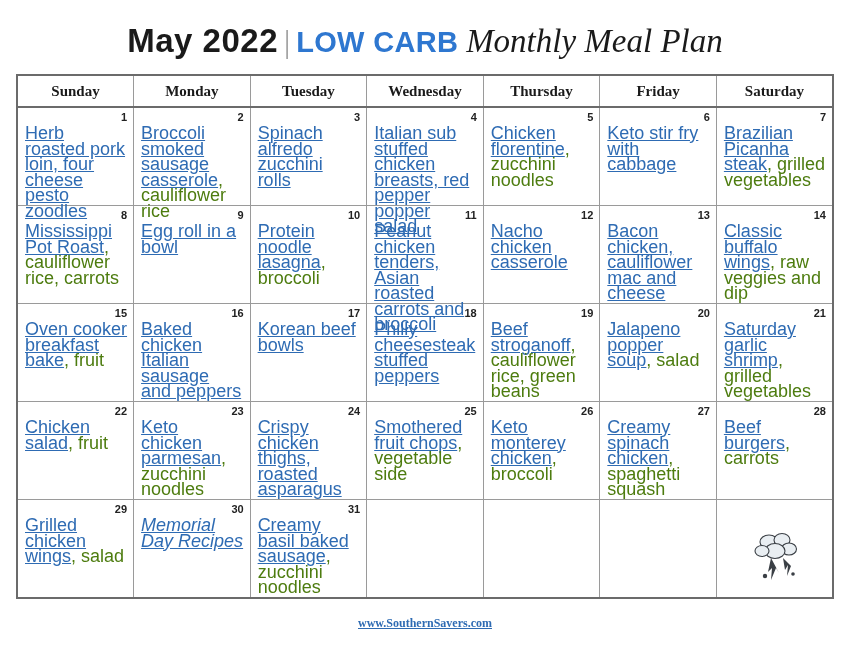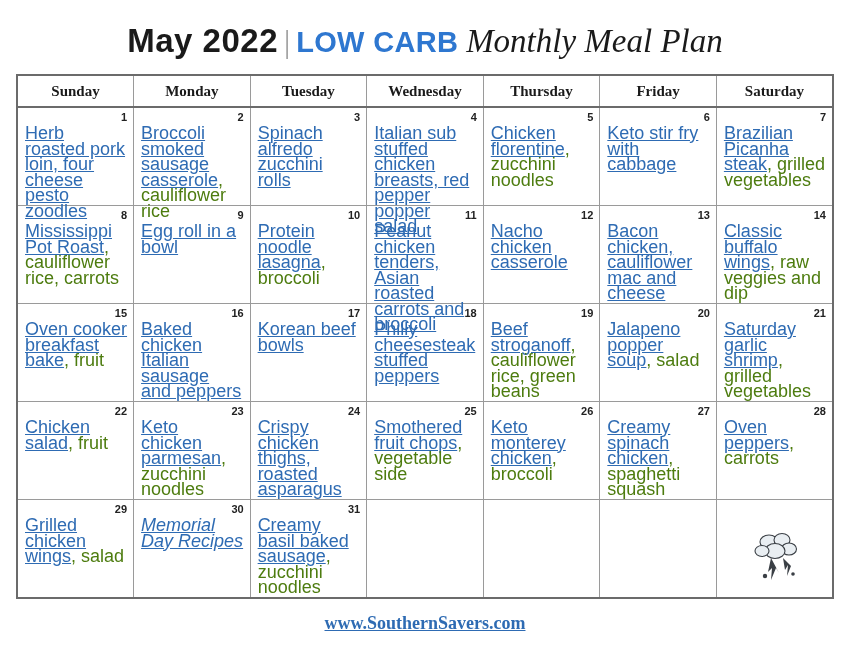--- a/index.html
+++ b/index.html
@@ -127,21 +127,21 @@
     text-align: center;
   }
   
   .footer {
     text-align: center;
     padding-top: 14px;
   }
   .footer a, .footer span.footerlink {
     font-family: "Liberation Serif", serif;
     font-weight: bold;
-    font-size: 18px;
+    font-size: 12px;
     color: #2e6bb3;
     text-decoration: underline;
     margin-top: 8px;
   }
   
   .doodle {
     width: 60px;
     height: 58px;
     margin: 10px auto 0 auto;
     position: relative;
@@ -350,21 +350,21 @@
           </td>
           <td>
             <div class="cell">
               <div class="daynum">27</div>
               <div class="entry"><span class="lnk">Creamy spinach chicken</span><span class="plain">, spaghetti squash</span></div>
             </div>
           </td>
           <td>
             <div class="cell">
               <div class="daynum">28</div>
-              <div class="entry"><span class="lnk">Oven peppers</span><span class="plain">, carrots</span></div>
+              <div class="entry"><span class="lnk">Beef burgers</span><span class="plain">, carrots</span></div>
             </div>
           </td>
         </tr>
         <tr>
           <td>
             <div class="cell">
               <div class="daynum">29</div>
               <div class="entry"><span class="lnk">Grilled chicken wings</span><span class="plain">, salad</span></div>
             </div>
           </td>

